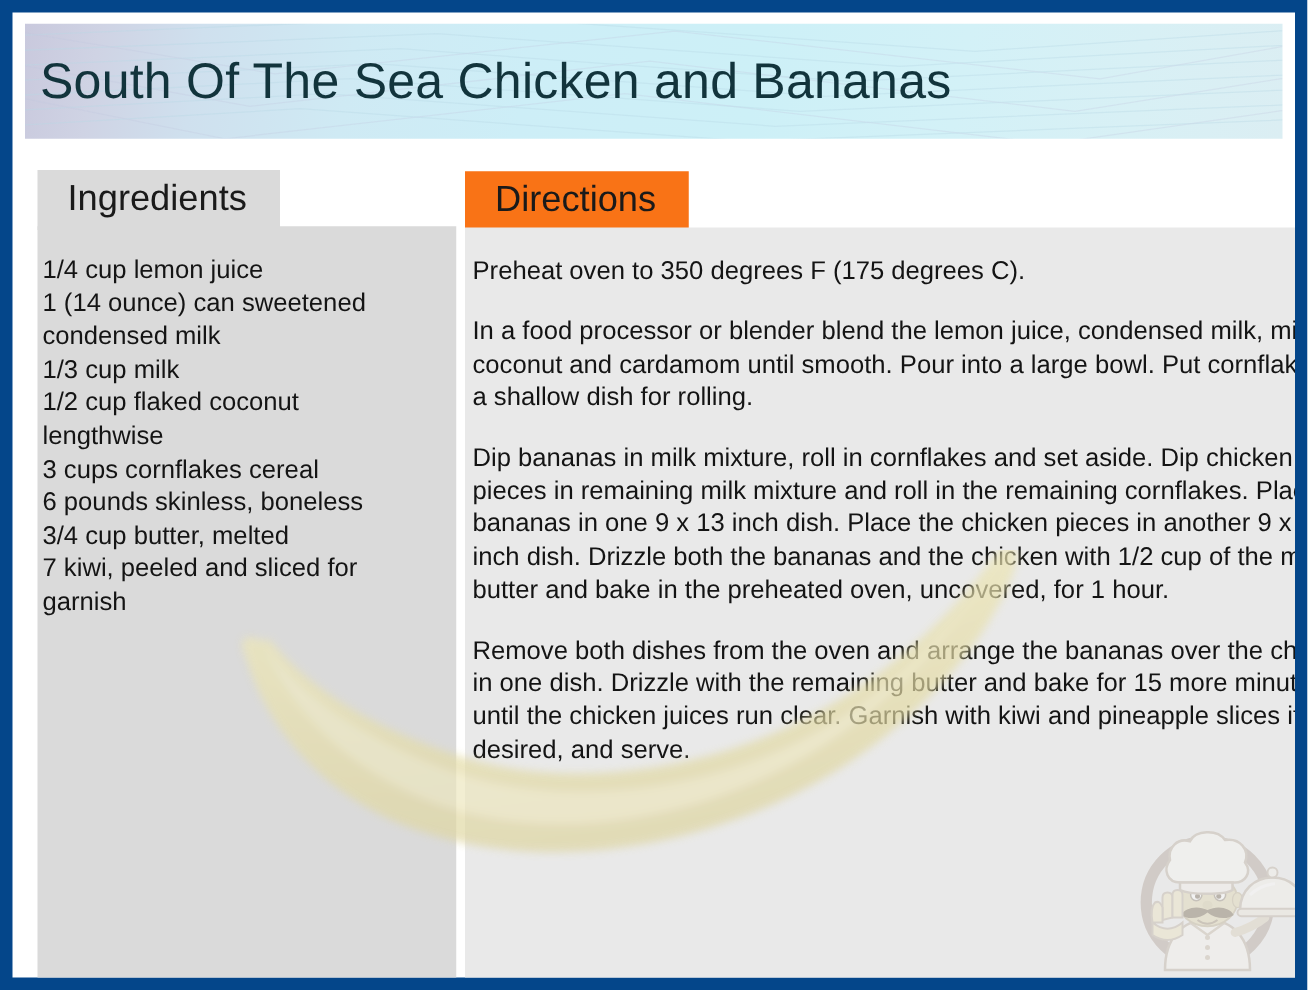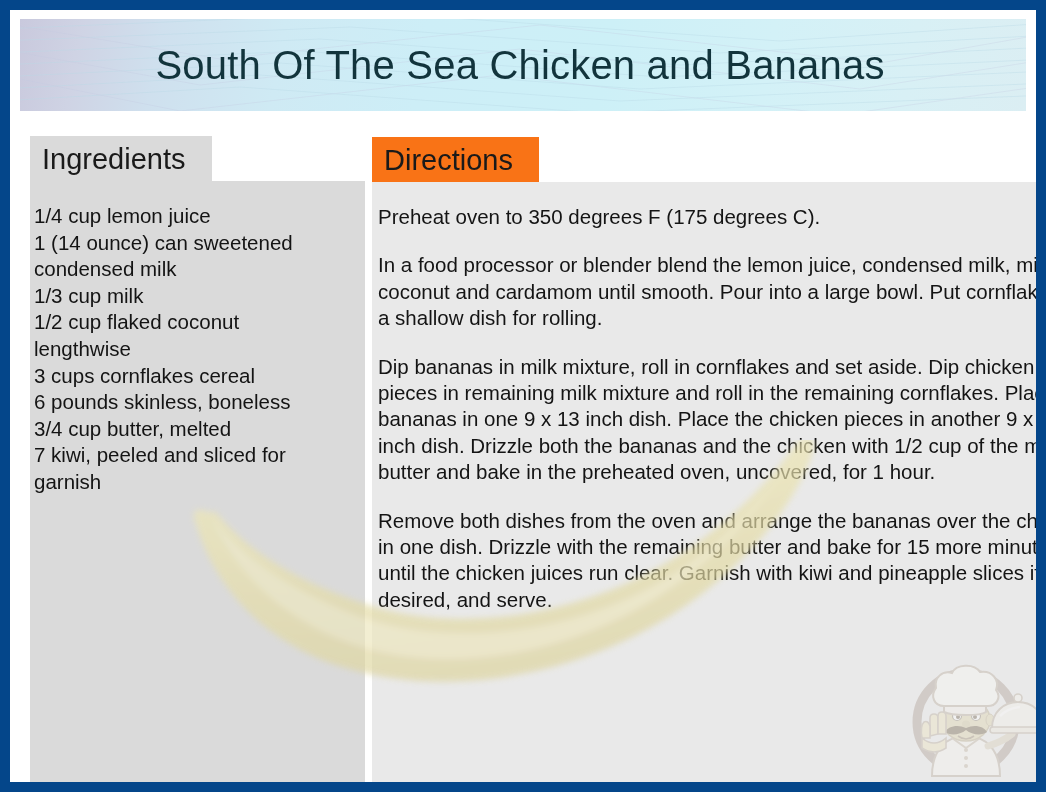--- a/index.html
+++ b/index.html
@@ -56,35 +56,35 @@
     inset: 0;
     opacity: 0.55;
   }
   .banner-title {
     position: absolute;
     left: 12px;
     right: 18px;
     top: 0;
     height: 92px;
     line-height: 92px;
-    text-align: center;
+    text-align: left;
     font-size: 40px;
     letter-spacing: 0.2px;
     color: #12343c;
     white-space: nowrap;
   }
 
   
   .tab {
     position: absolute;
     background: #dcdcdc;
     color: #1a1a1a;
     font-size: 29px;
     line-height: 1;
-    padding: 9px 26px 10px 12px;
+    padding: 9px 26px 10px 24px;
     white-space: nowrap;
   }
   #tab-ingredients {
     left: 20px;
     top: 126px;
     background: #dadada;
   }
   #tab-directions {
     left: 362px;
     top: 127px;

